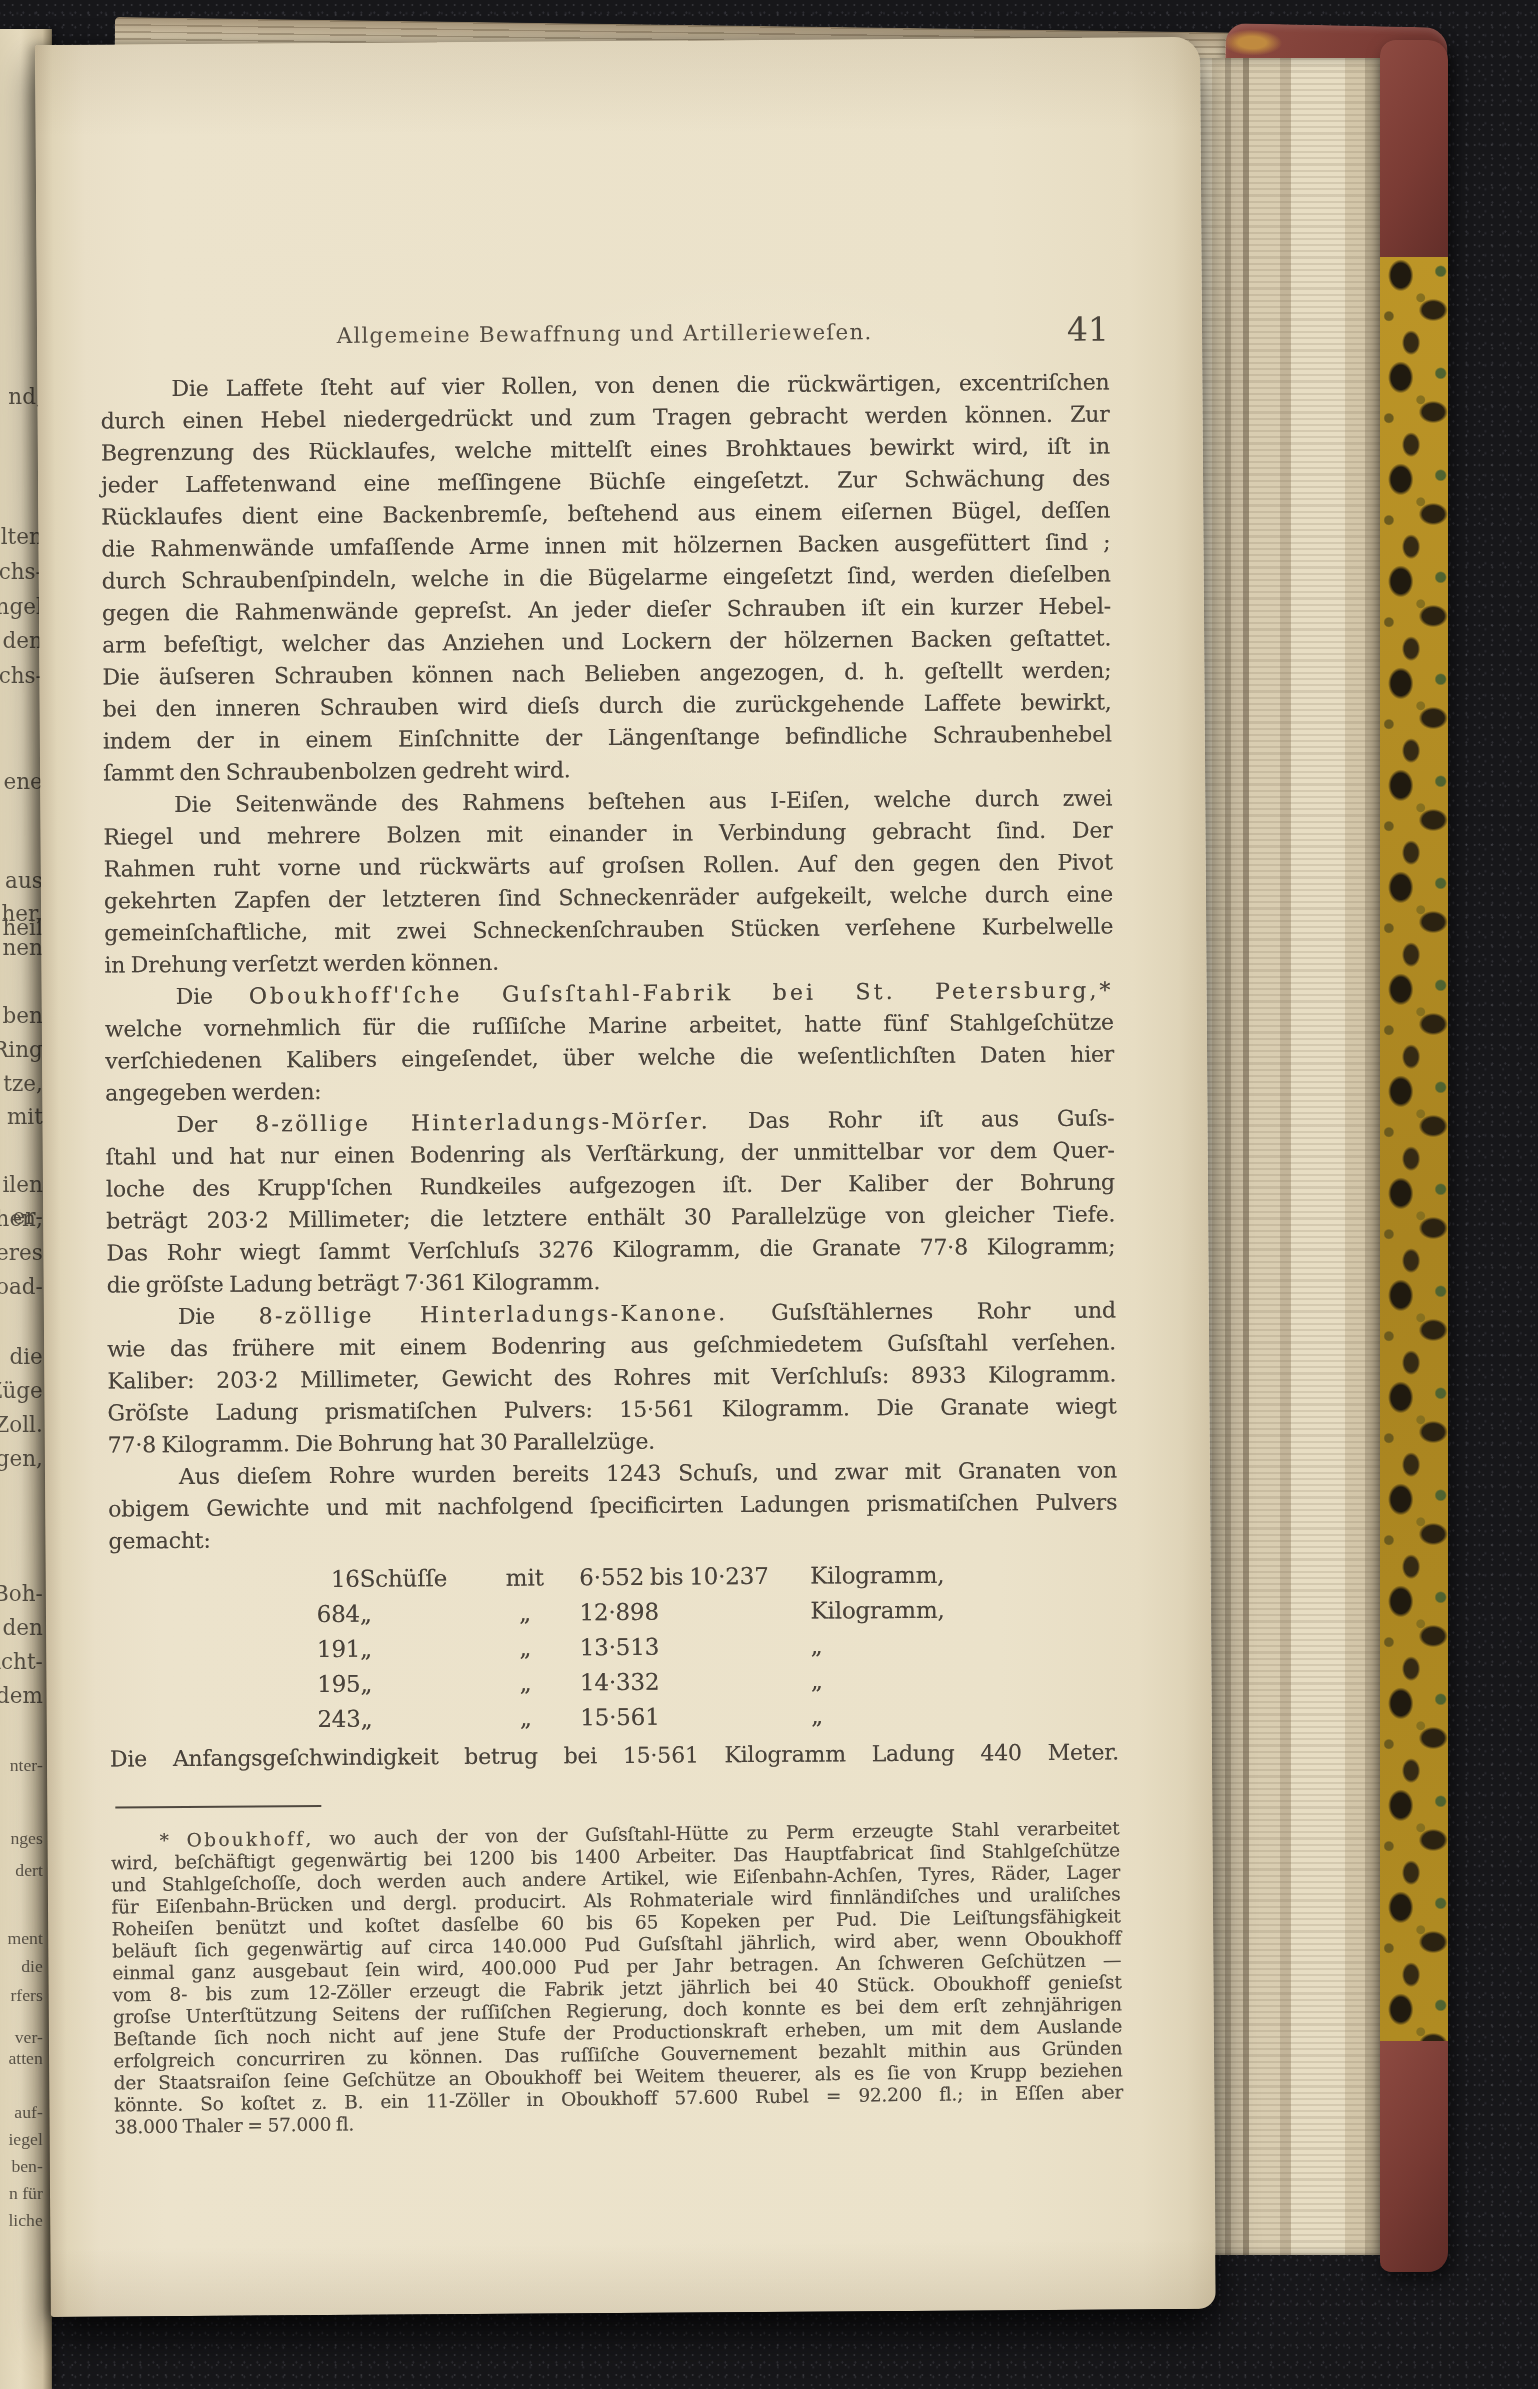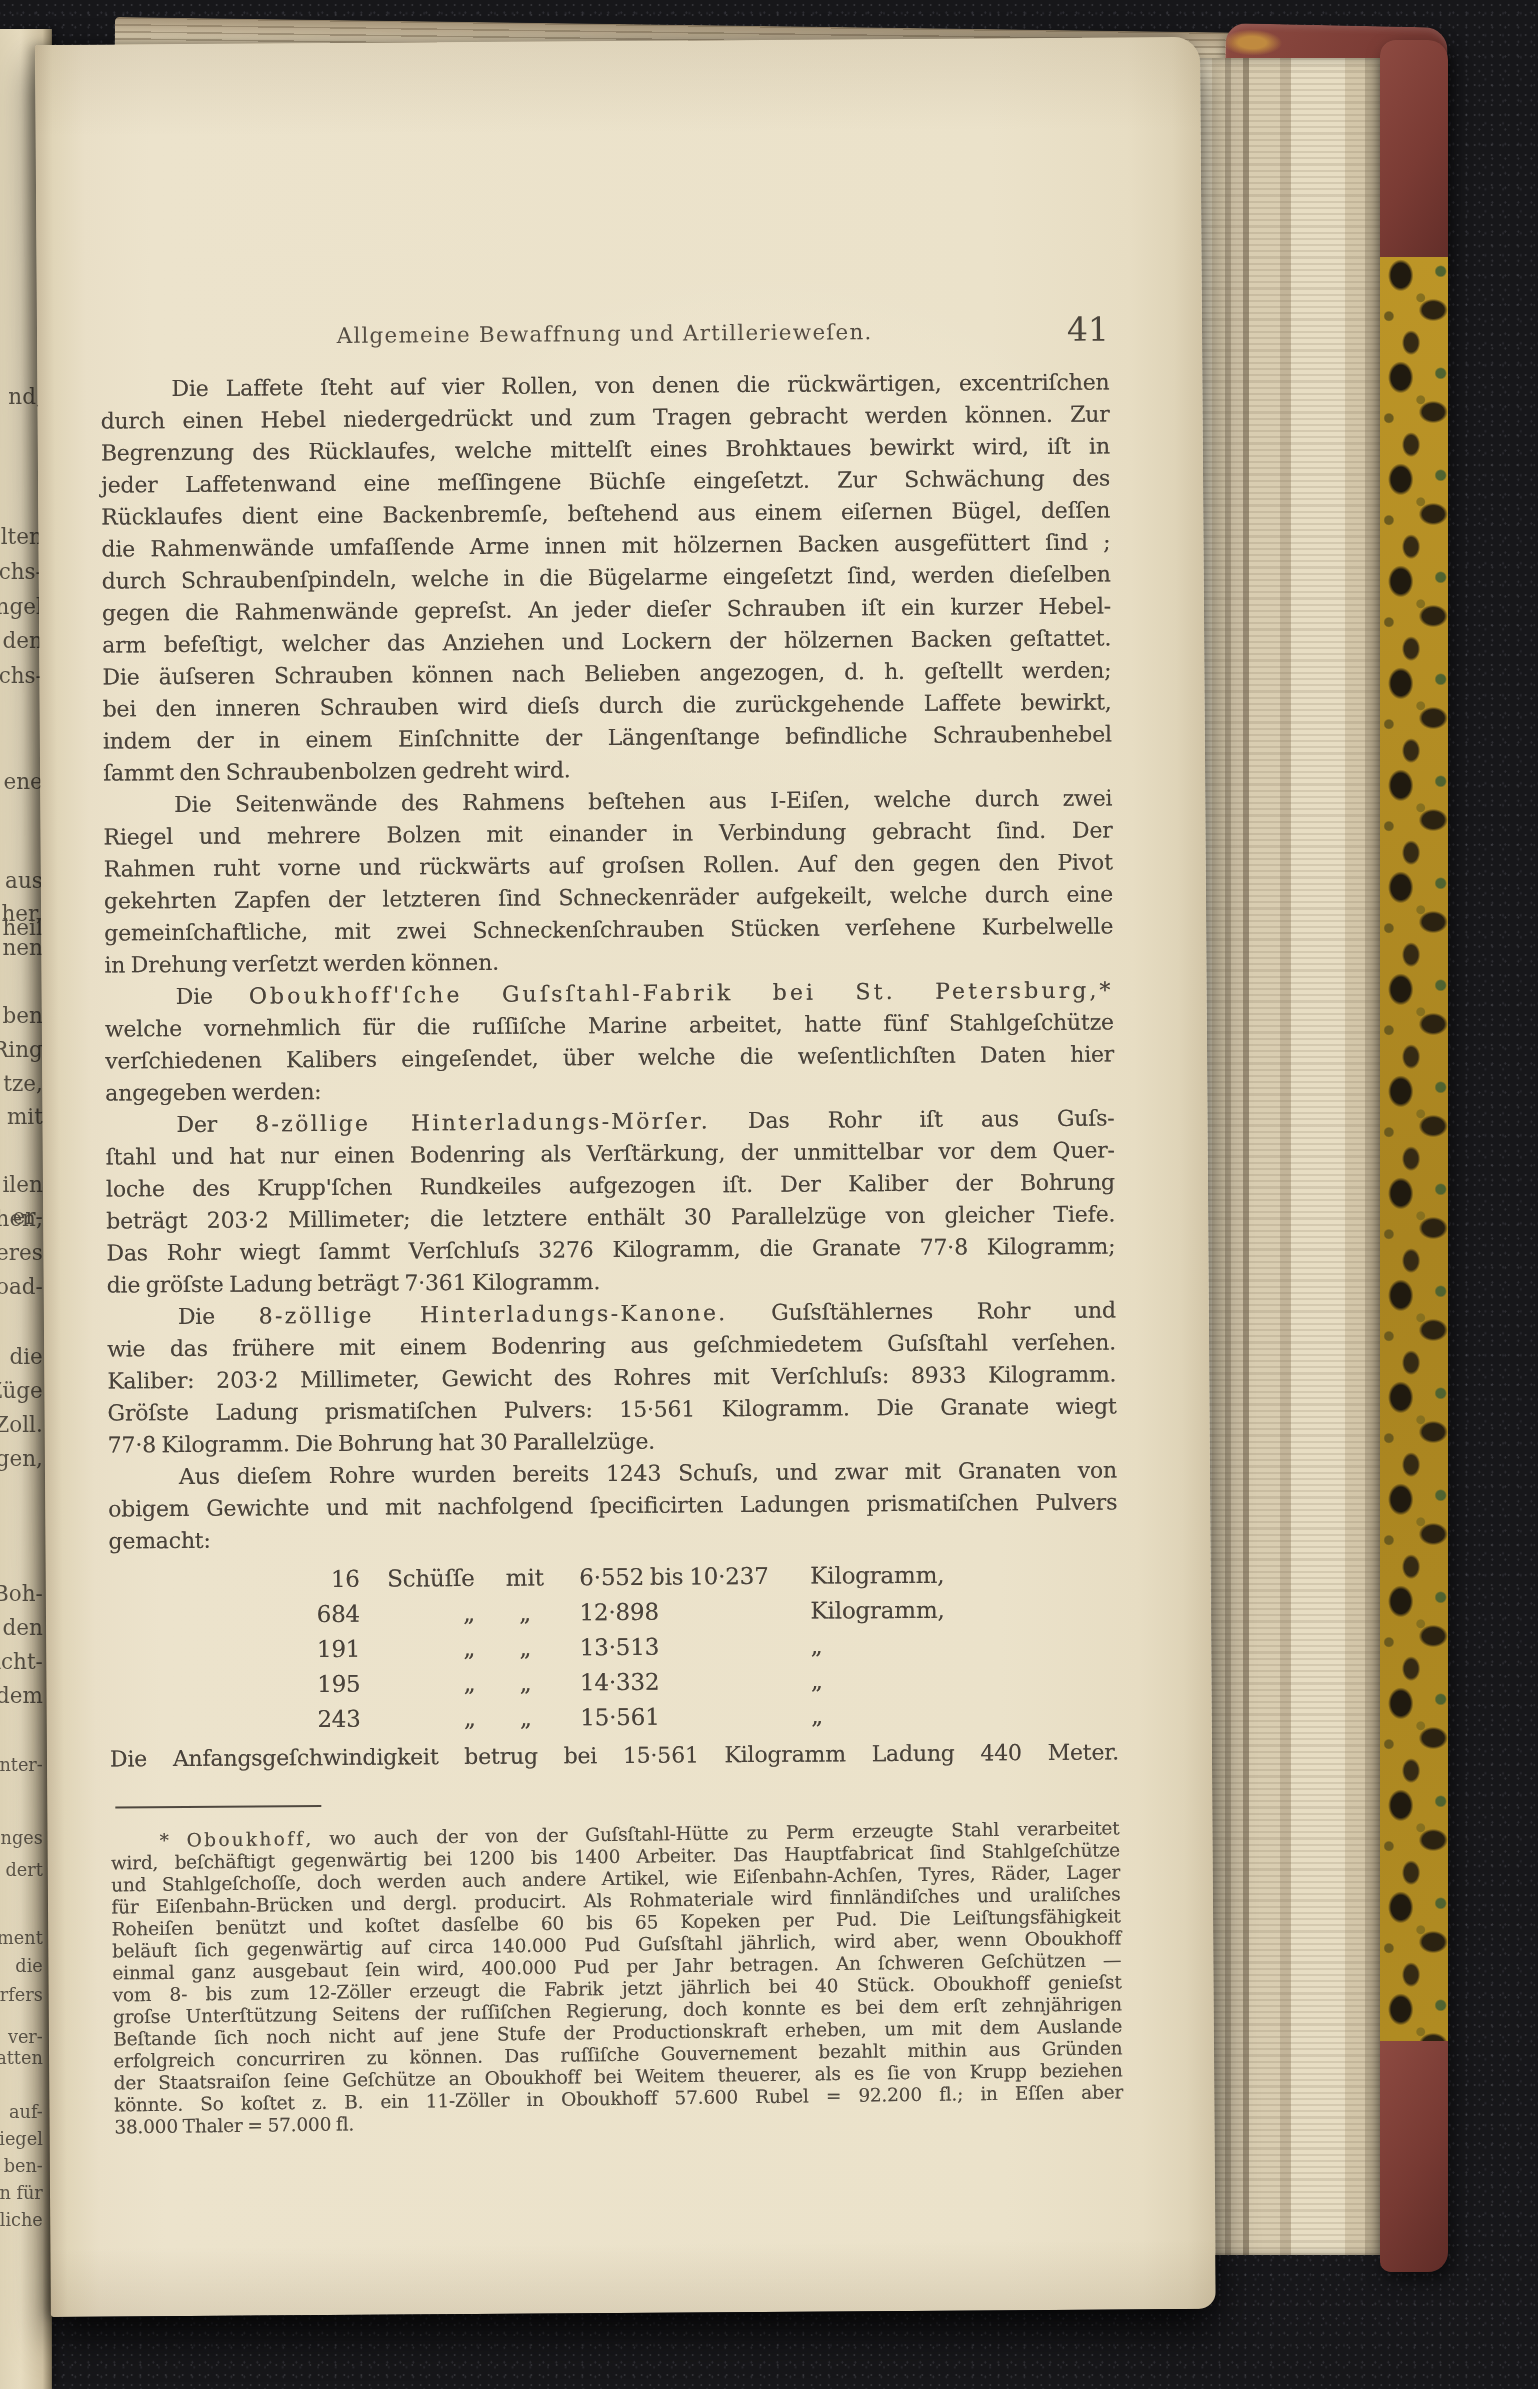--- a/index.html
+++ b/index.html
@@ -62,21 +62,21 @@
       radial-gradient(circle 7px at 55% 40%, #86701f 55%, rgba(0,0,0,0) 70%),
       linear-gradient(180deg,#bc9527,#a98420 55%,#b08b22);
     background-size:74px 102px,74px 102px,74px 102px,74px 102px,74px 102px,74px 102px,100% 100%;
   }
   .prev-page{
     position:absolute;left:0;top:29px;width:52px;height:2360px;
     background:linear-gradient(90deg,#ddd2b5 0,#e7dcc0 40%,#cfc1a2 82%,#8e8166 97%,#6f654e 100%);
     box-shadow:3.1px 0 7.7px rgba(0,0,0,.35);
   }
   .frag{position:absolute;right:9.2px;white-space:nowrap;color:#575044;font-size:21.5px;}
-  .frag.fsm{font-size:17.7px;color:#5d564a;}
+  .frag.fsm{font-size:17.7px;color:#5d564a;font-family:Liberation Serif, serif;}
   
   .page{
     position:absolute;left:35px;top:45px;width:1165px;height:2272px;
     transform:rotate(-.4deg);transform-origin:top left;
     background:
       radial-gradient(ellipse 539px 385px at 62% 22%, rgba(255,252,240,.25), rgba(0,0,0,0) 70%),
       linear-gradient(180deg, rgba(140,118,84,.14) 0, rgba(0,0,0,0) 92px),
       linear-gradient(0deg, rgba(130,110,78,.16) 0, rgba(0,0,0,0) 69px),
       linear-gradient(90deg,#c9bb9e 0,#e0d5b8 17px,#e9dfc7 49px,#ece3cc 115px,#ebe2ca 954px,#e7ddc3 1092px,#dfd4b8 1137px,#d2c5a7 1165px);
     border-radius:3.1px 26px 17px 3.1px;
@@ -93,21 +93,21 @@
   }
   .ln{min-height:32px;text-align:justify;}
   .ln.j{text-align-last:justify;}
   .ln.ind{padding-left:71px;}
   .ls{letter-spacing:3.1px;}
   .ls2{letter-spacing:2.3px;}
   
   .shot-table{margin:6.2px 0 0 183px;font-size:23px;line-height:35px;}
   .tr{display:flex;}
   .c-n{width:68px;text-align:right;}
-  .c-w1{width:115px;text-align:right;}
+  .c-w1{width:115px;text-align:left;}
   .c-w2{width:100px;text-align:center;}
   .c-v{width:231px;padding-left:4.6px;}
   .c-u{flex:1;}
   .velocity{margin-top:4.6px;text-align:justify;text-align-last:justify;font-size:22px;letter-spacing:-0.2px;word-spacing:-0.8px;}
   .fn-rule{margin:31px 0 0 4.6px;width:206px;height:2.3px;background:#4f483f;}
   .footnote{
     margin-top:21.5px;font-size:18.5px;line-height:22px;letter-spacing:-0.2px;word-spacing:-0.8px;
     color:#4f483f;transform:rotate(-.35deg);transform-origin:left top;
     text-shadow:0 0 0.5px rgba(79,72,63,.5);
   }

